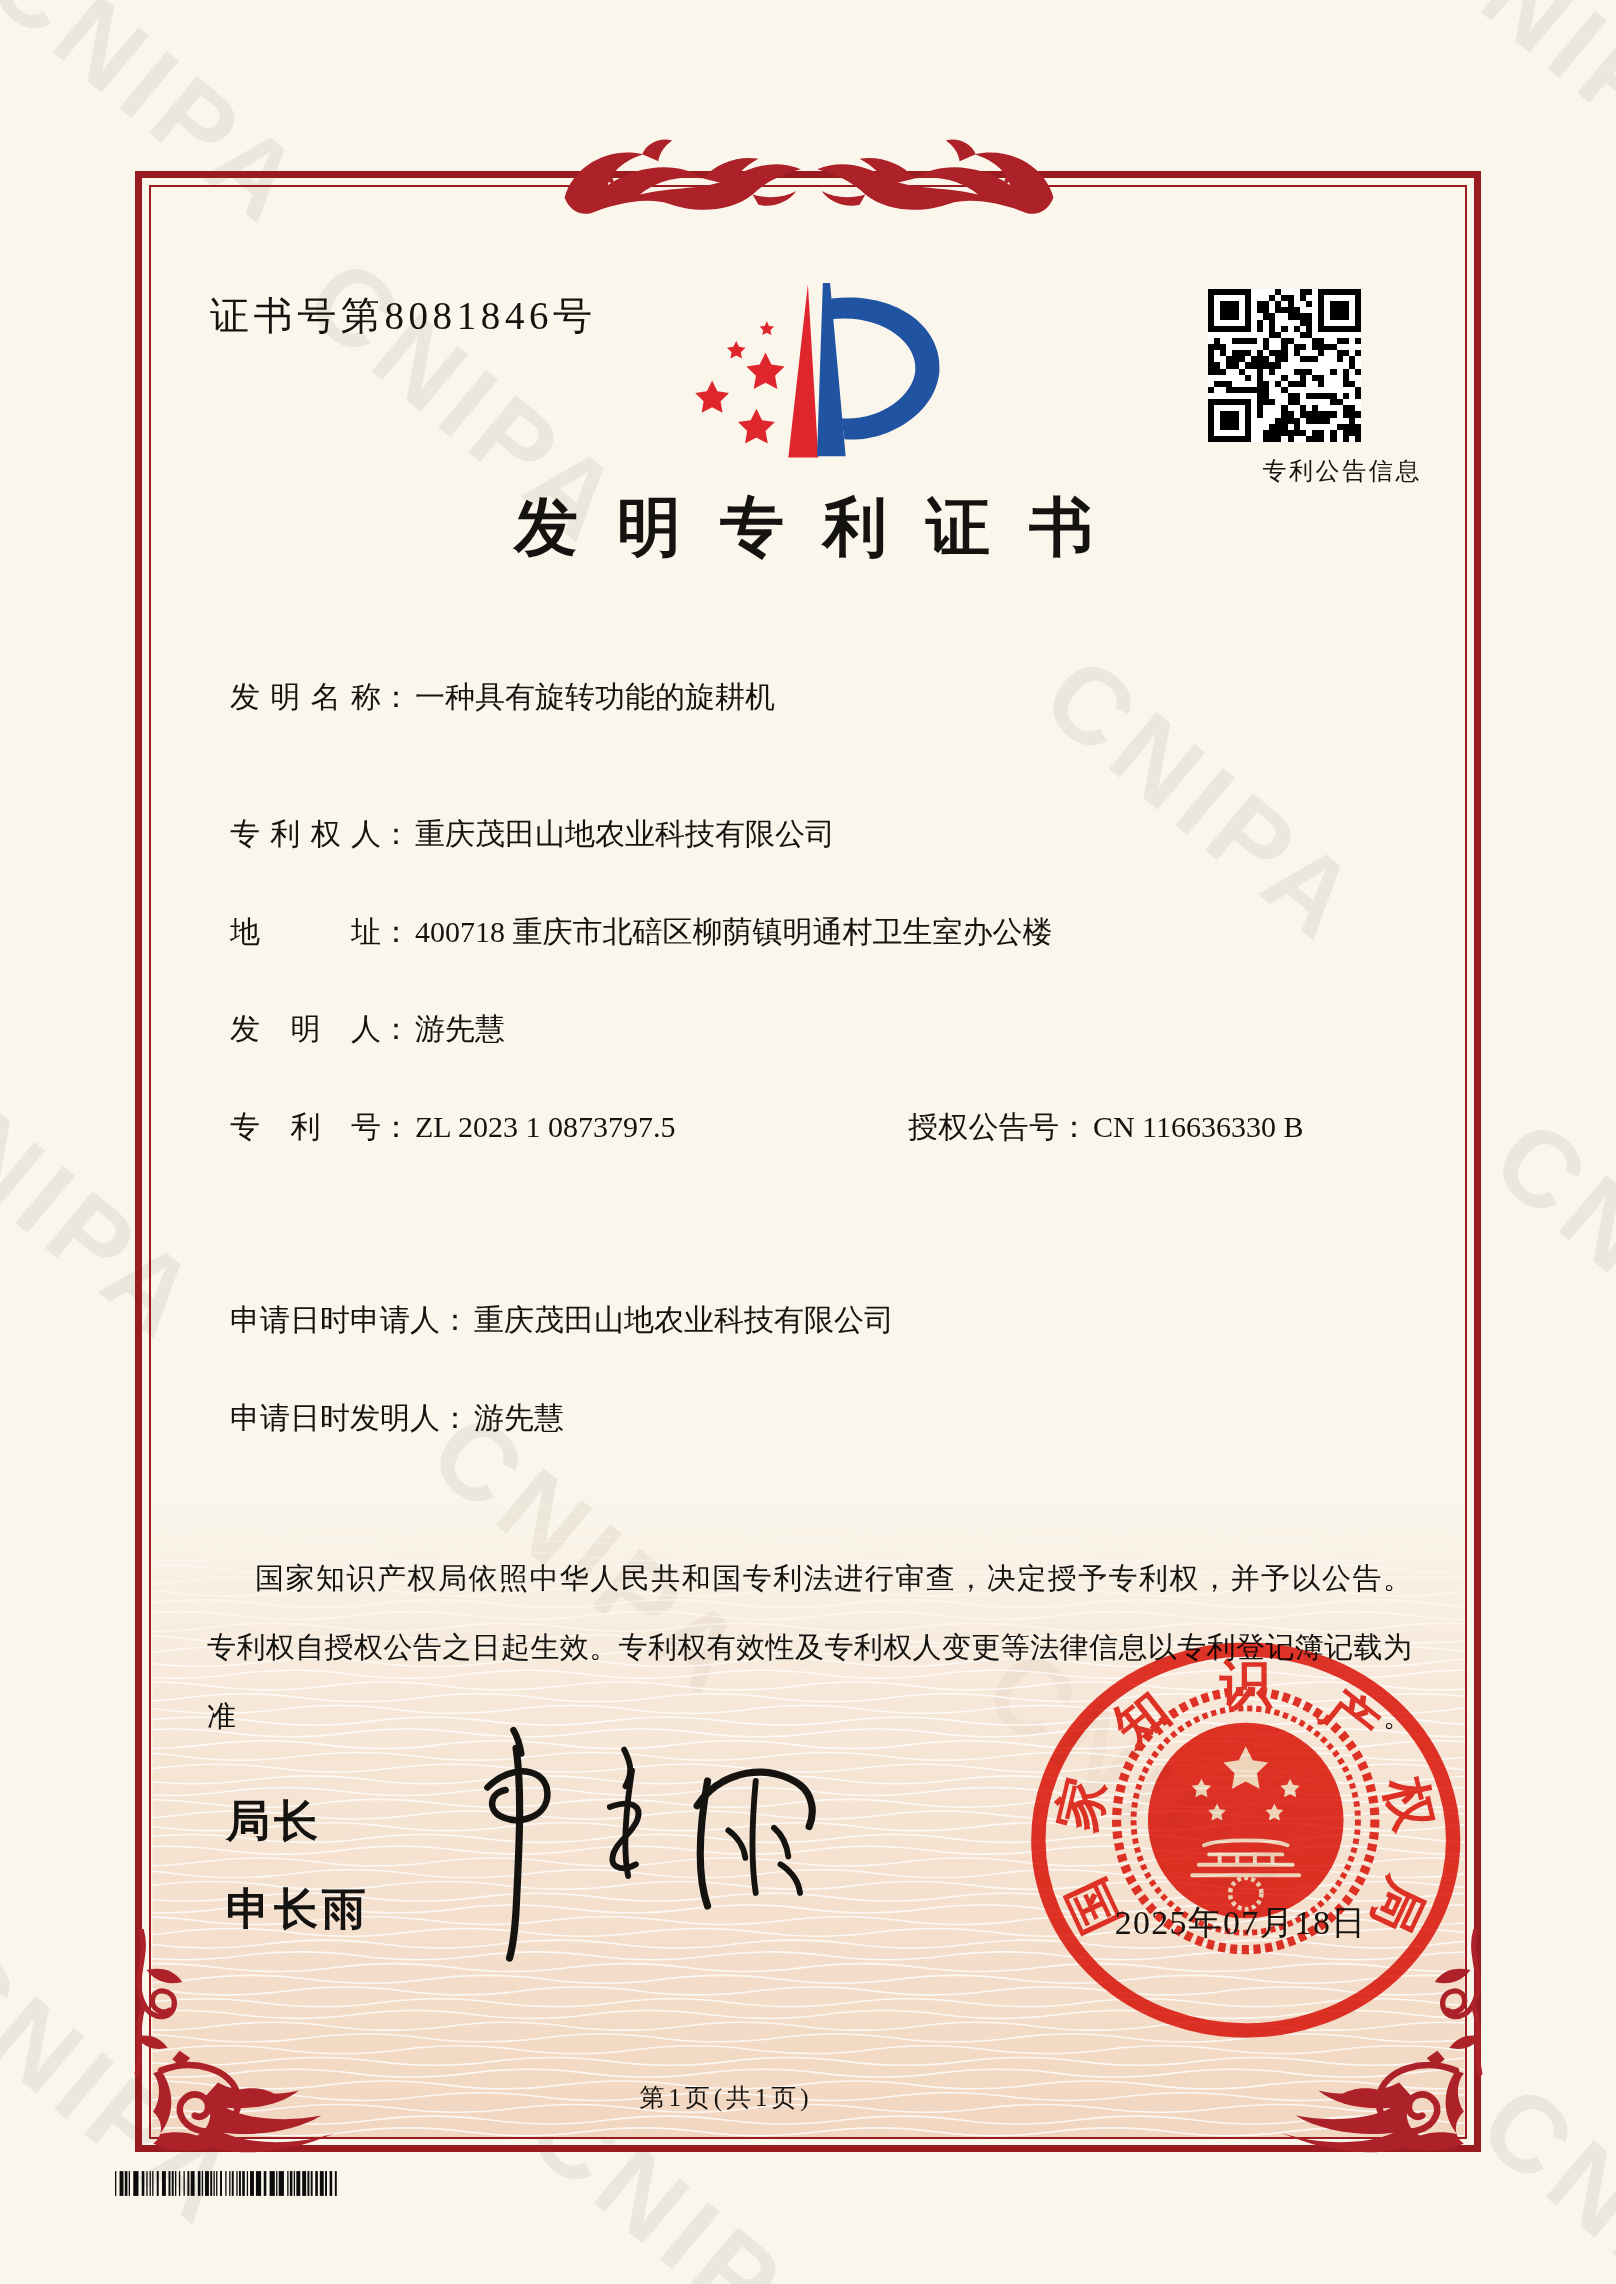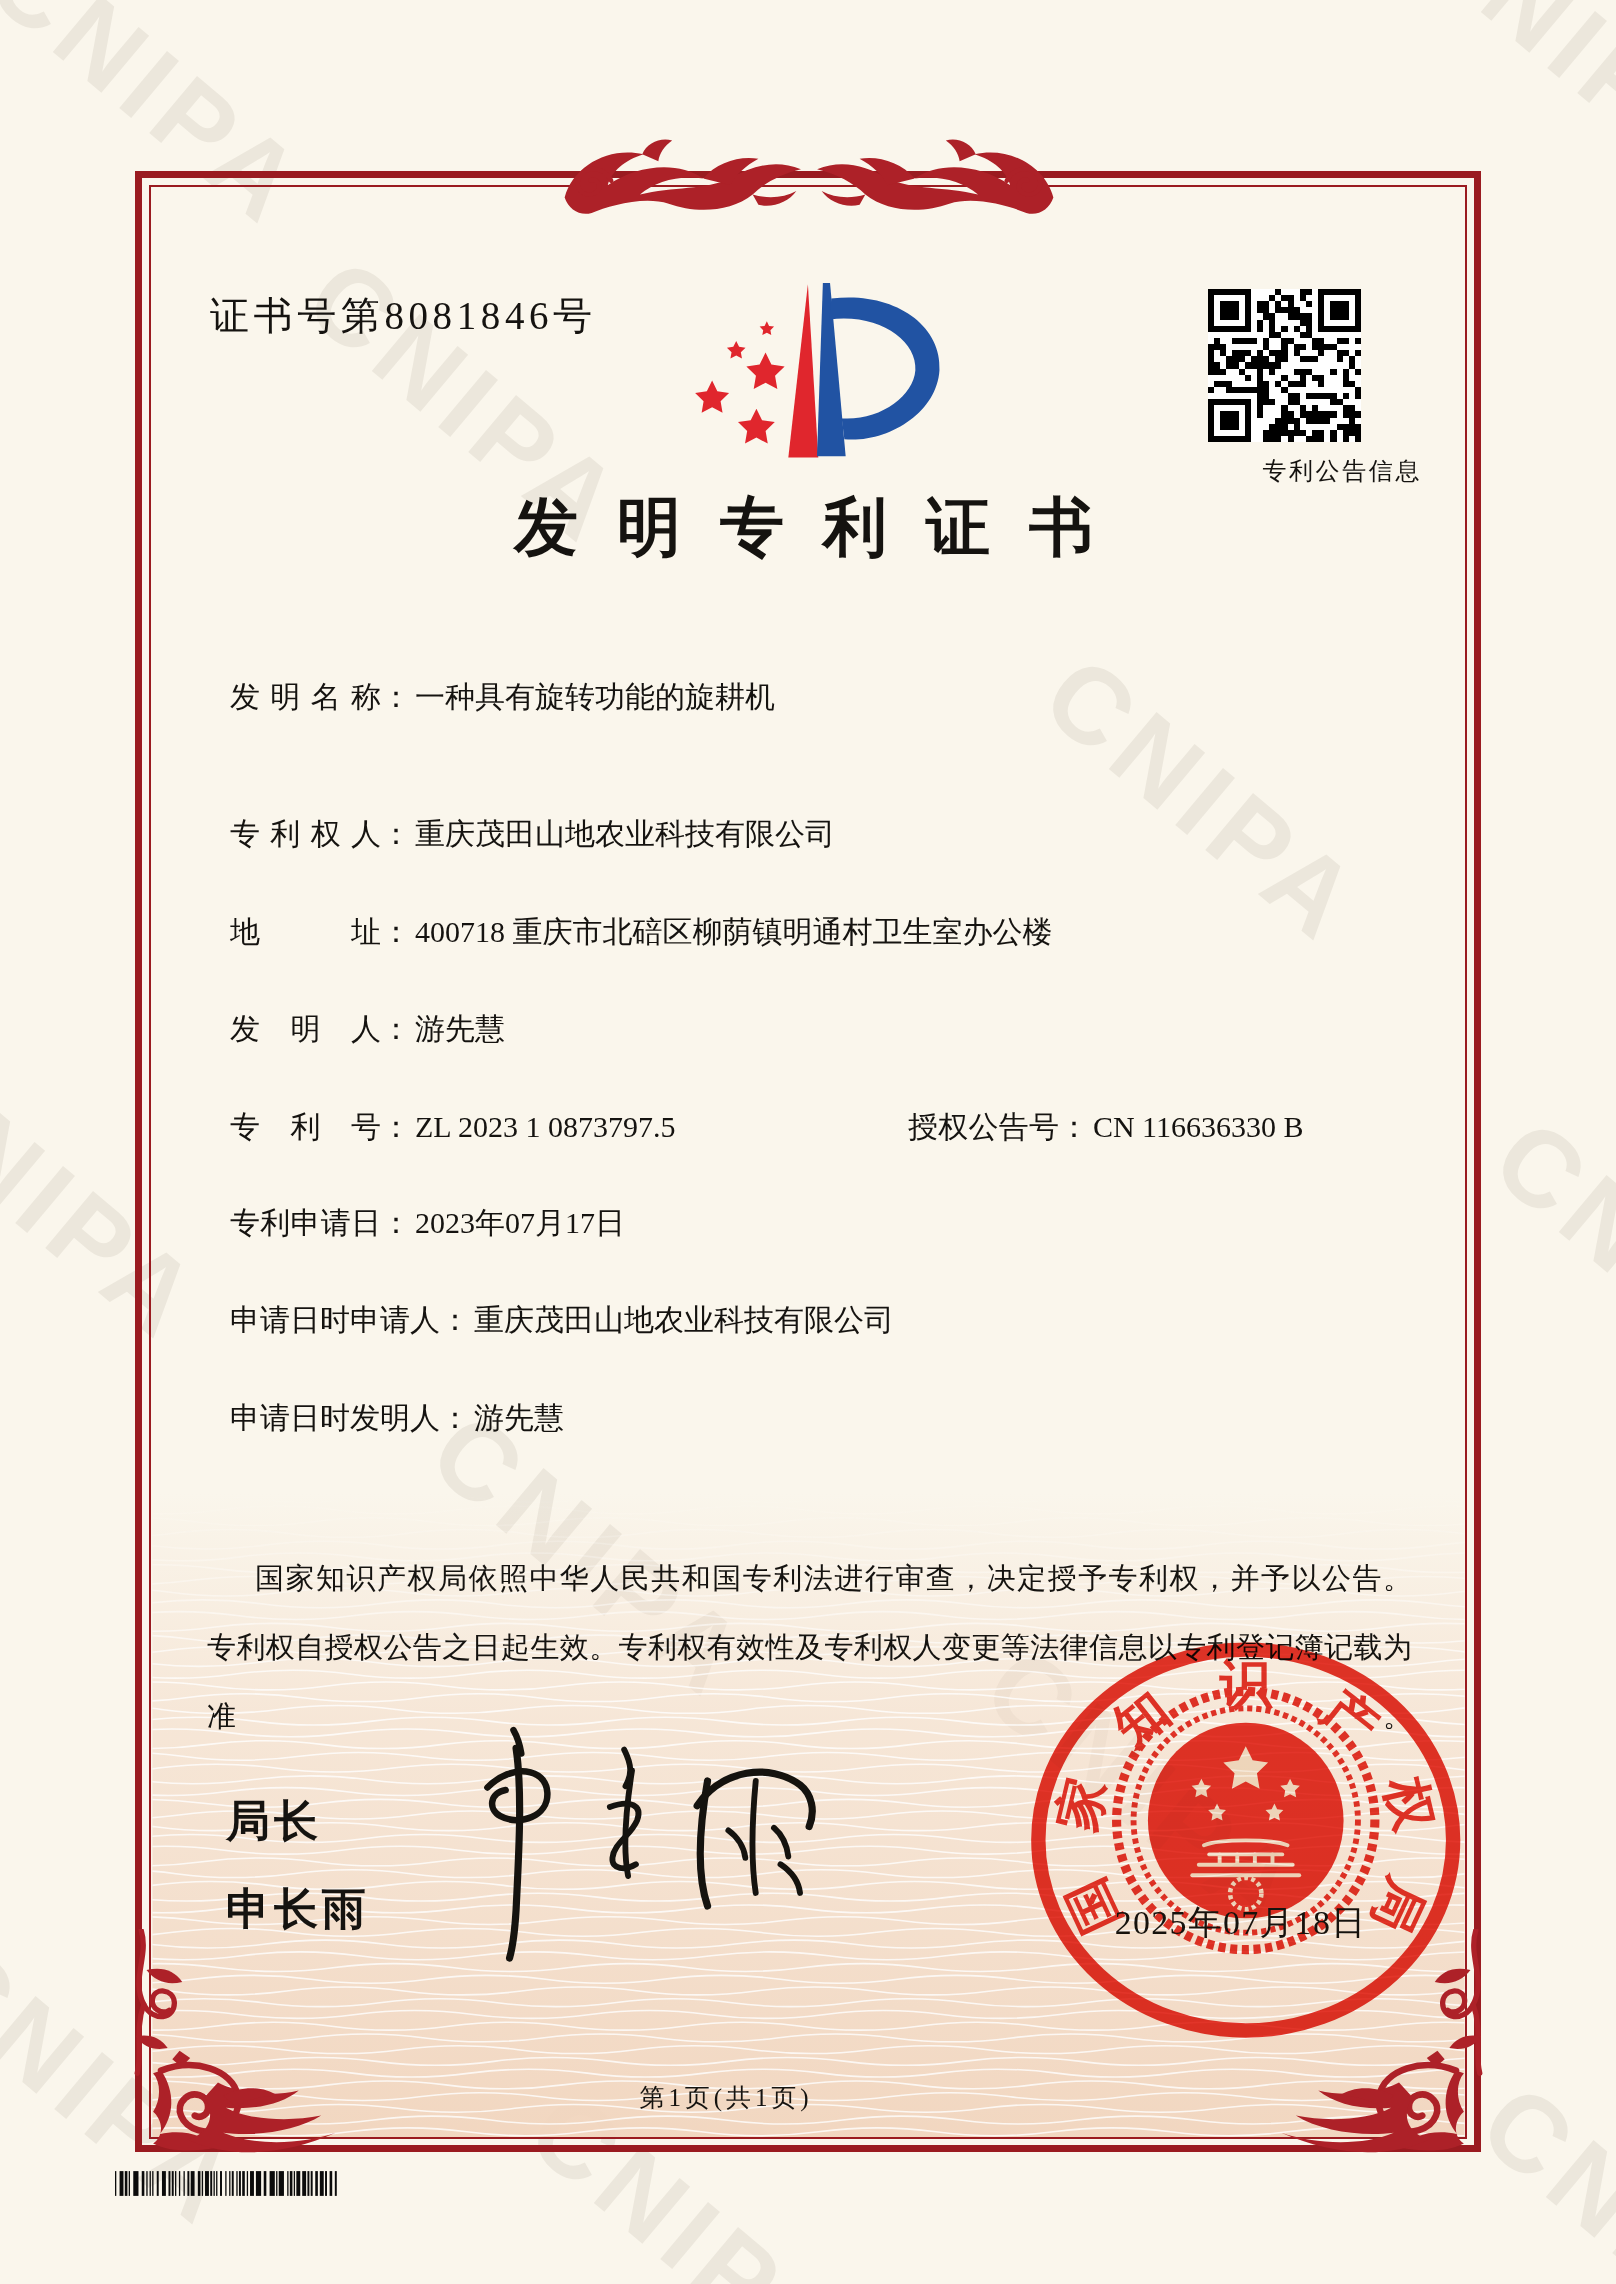--- a/index.html
+++ b/index.html
@@ -535,23 +535,20 @@
   </div>
   <div class="row" style="top:1009px">
     <span class="lbl j">发明人</span><span class="colon">：</span><span class="val">游先慧</span>
   </div>
   <div class="row" style="top:1107px">
     <span class="lbl j">专利号</span><span class="colon">：</span><span class="val">ZL 2023 1 0873797.5</span>
   </div>
   <div class="row rcol" style="top:1107px">
     <span class="lbl j">授权公告号</span><span class="colon">：</span><span class="val">CN 116636330 B</span>
   </div>
-  <div class="row" style="top:1203px">
-    <span class="lbl j">专利申请日</span><span class="colon">：</span><span class="val">2023年07月17日</span>
-  </div>
   <div class="row" style="top:1300px">
     <span class="lbl">申请日时申请人</span><span class="colon">：</span><span class="val">重庆茂田山地农业科技有限公司</span>
   </div>
   <div class="row" style="top:1398px">
     <span class="lbl">申请日时发明人</span><span class="colon">：</span><span class="val">游先慧</span>
   </div>
 
   <div class="body-par first" style="top:1544px">国家知识产权局依照中华人民共和国专利法进行审查，决定授予专利权，并予以公告。</div>
   <div class="body-par" style="top:1613px">专利权自授权公告之日起生效。专利权有效性及专利权人变更等法律信息以专利登记簿记载为准。</div>
 

